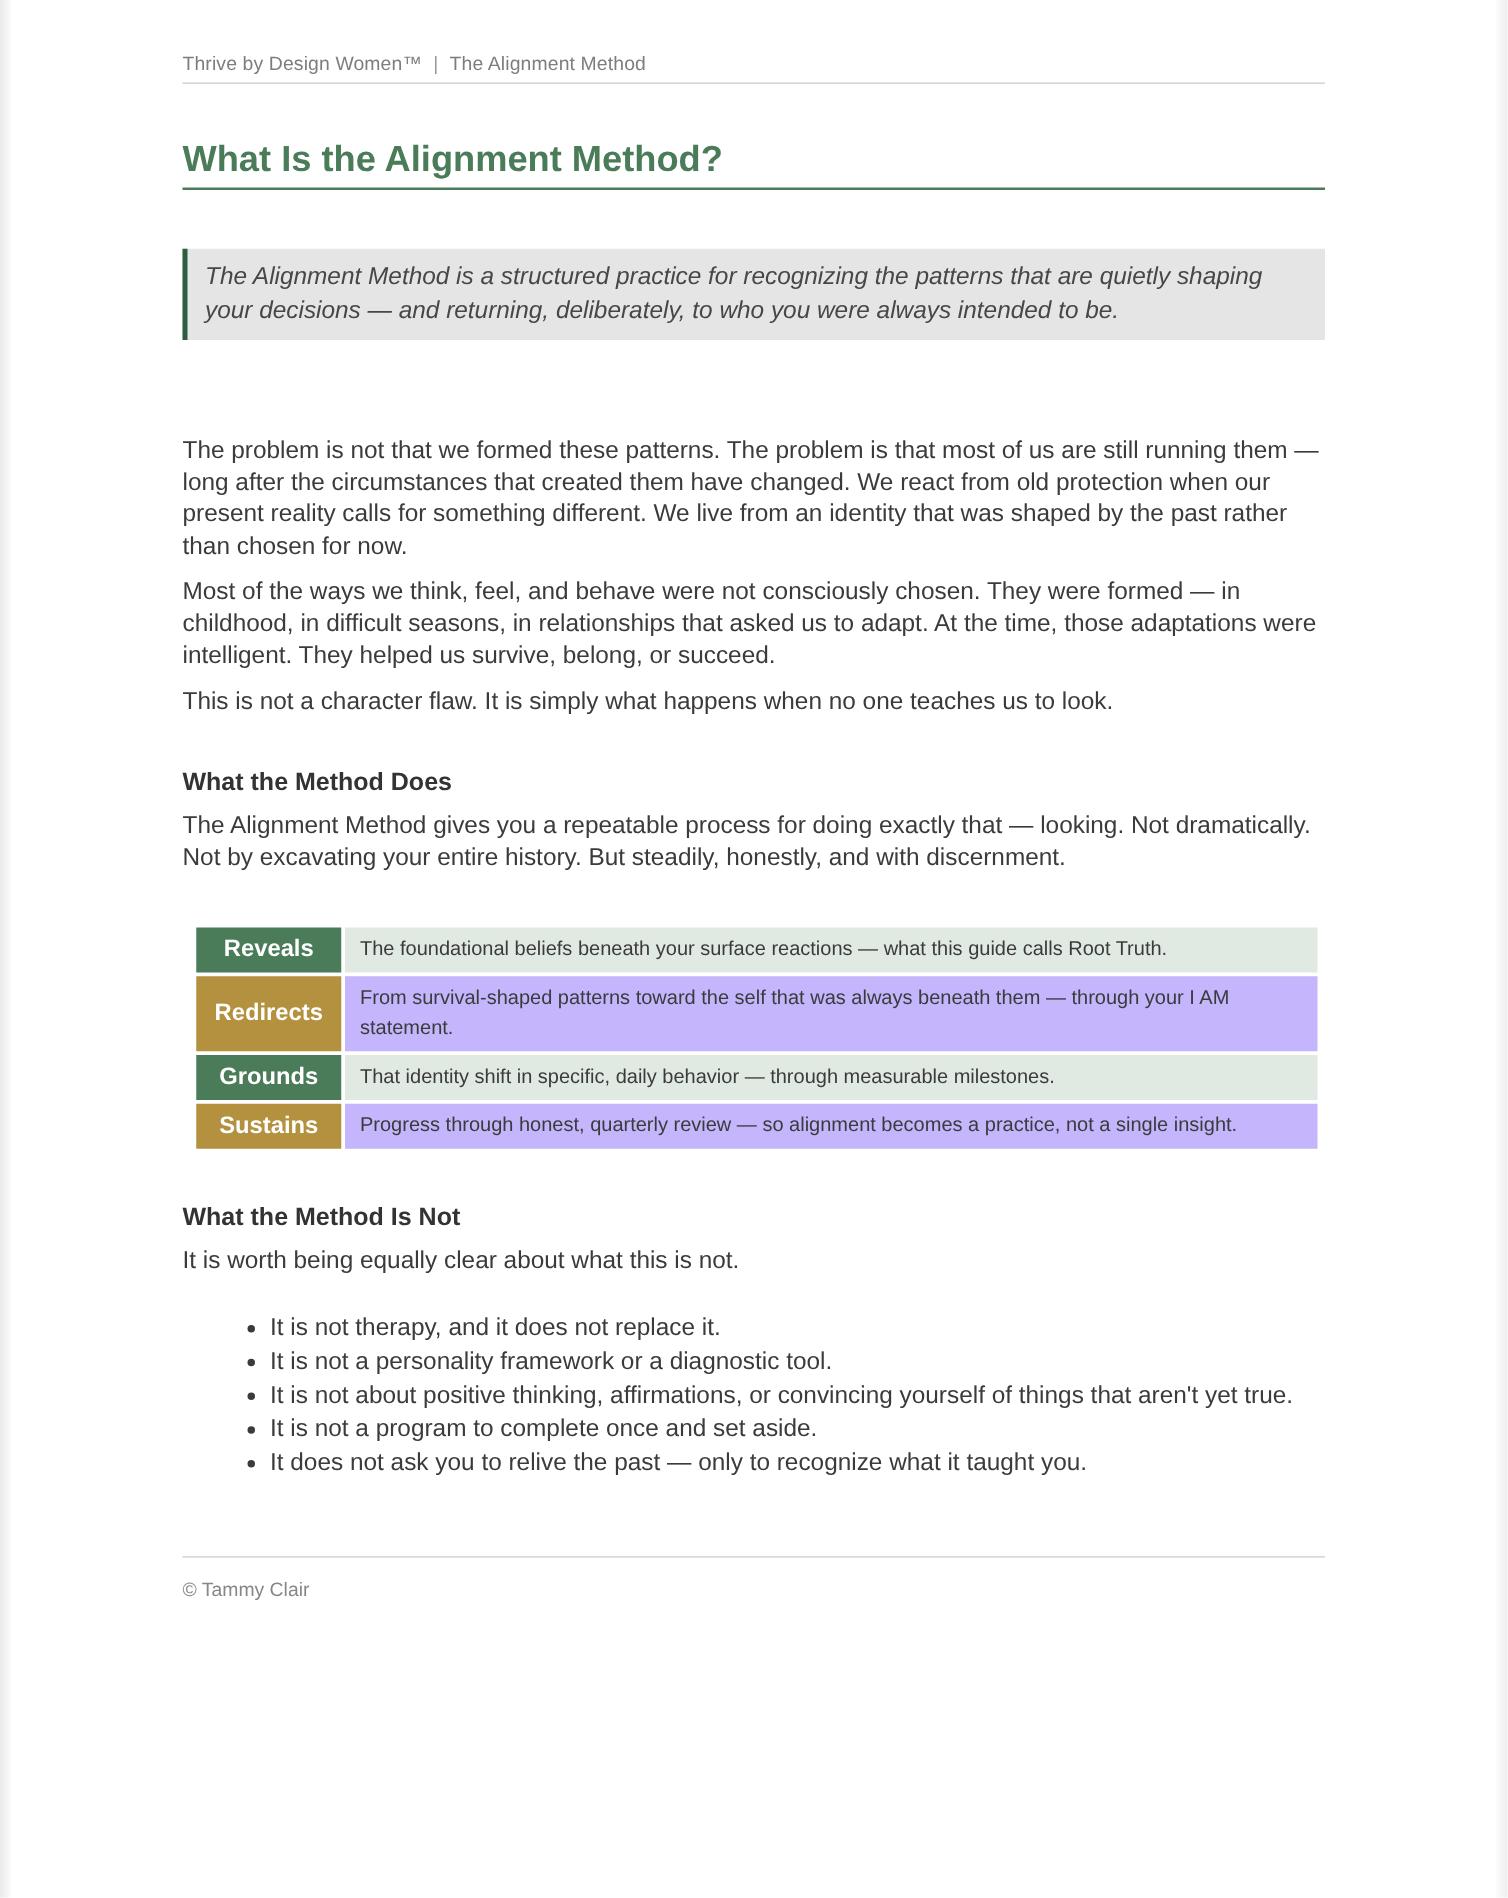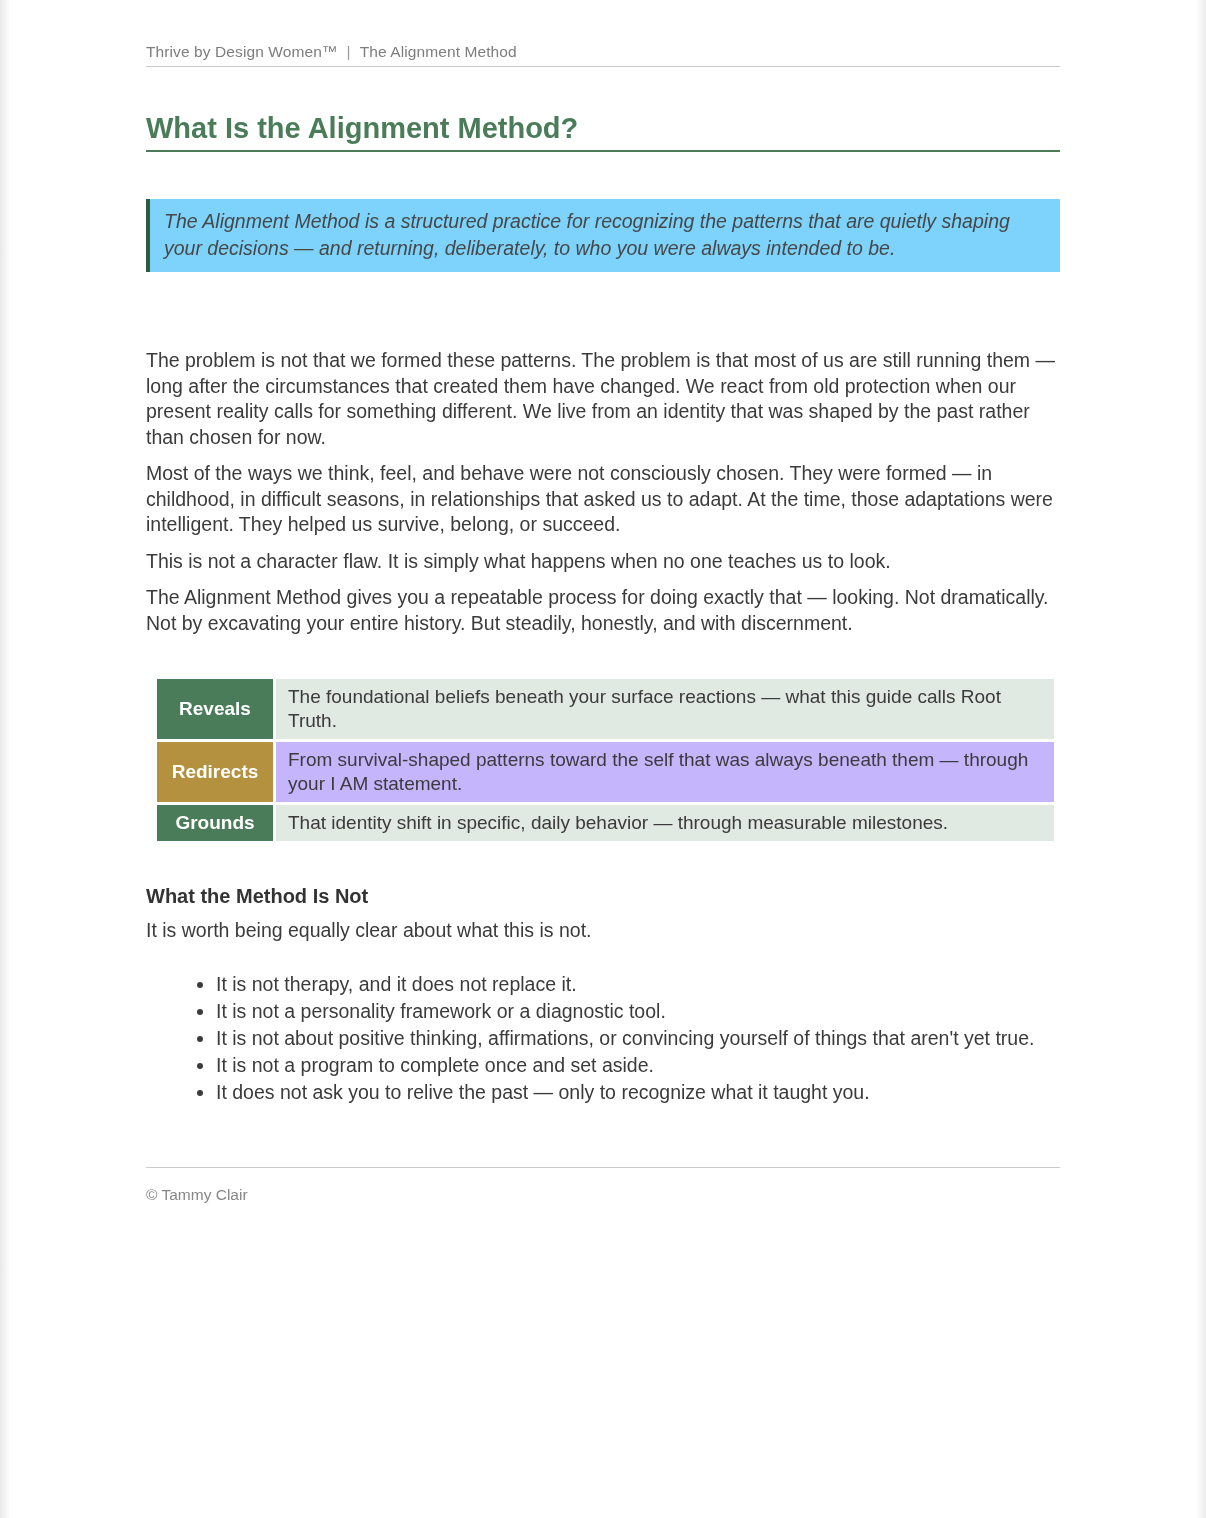--- a/index.html
+++ b/index.html
@@ -44,21 +44,21 @@
     padding-bottom: 5px;
     border-bottom: 2px solid #4a7c59;
   }
 
   
   .quote {
     margin-top: 47px;
     margin-bottom: 76px;
     height: 73px;
     overflow: hidden;
-    background: #7dd3fc;
+    background: #e5e5e5;
     border-left: 4px solid #2e5c41;
     padding: 9px 18px 0 14px;
     font-style: italic;
     font-size: 19.5px;
     line-height: 27px;
     color: #474747;
   }
 
   p.body {
     font-size: 19.5px;
@@ -86,21 +86,21 @@
   table.method td { vertical-align: middle; }
   td.row-label {
     width: 116px;
     text-align: center;
     color: #ffffff;
     font-weight: bold;
     font-size: 19px;
     padding: 6px 6px;
   }
   td.row-desc {
-    font-size: 19px;
+    font-size: 16px;
     line-height: 24px;
     color: #3b3b3b;
     padding: 6px 12px;
   }
   tr.tone-green td.row-label { background: #4a7c59; }
   tr.tone-green td.row-desc  { background: #e1e9e3; }
   tr.tone-gold  td.row-label { background: #b3913f; }
   tr.tone-gold  td.row-desc  { background: #c4b5fd; }
 
   .after-table { margin-top: 98px; }
@@ -139,35 +139,40 @@
   </div>
 
   <h1 class="page-title">What Is the Alignment Method?</h1>
 
   <div class="quote">The Alignment Method is a structured practice for recognizing the patterns that are quietly shaping your decisions — and returning, deliberately, to who you were always intended to be.</div>
 
   <p class="body">The problem is not that we formed these patterns. The problem is that most of us are still run­ning them — long after the circumstances that created them have changed. We react from old protection when our present reality calls for something different. We live from an identity that was shaped by the past rather than chosen for now.</p>
   <p class="body">Most of the ways we think, feel, and behave were not consciously chosen. They were formed — in childhood, in difficult seasons, in relationships that asked us to adapt. At the time, those adap­tations were intelligent. They helped us survive, belong, or succeed.</p>
   <p class="body">This is not a character flaw. It is simply what happens when no one teaches us to look.</p>
 
+  <h3 class="sub">What the Method Does</h3>
   <p class="body">The Alignment Method gives you a repeatable process for doing exactly that — looking. Not dramatically. Not by excavating your entire history. But steadily, honestly, and with discernment.</p>
 
   <table class="method">
     <tbody>
       <tr class="tone-green">
         <td class="row-label">Reveals</td>
         <td class="row-desc">The foundational beliefs beneath your surface reactions — what this guide calls Root Truth.</td>
       </tr>
       <tr class="tone-gold">
         <td class="row-label">Redirects</td>
         <td class="row-desc">From survival-shaped patterns toward the self that was always beneath them — through your I AM statement.</td>
       </tr>
       <tr class="tone-green">
         <td class="row-label">Grounds</td>
         <td class="row-desc">That identity shift in specific, daily behavior — through measurable milestones.</td>
+      </tr>
+      <tr class="tone-gold">
+        <td class="row-label">Sustains</td>
+        <td class="row-desc">Progress through honest, quarterly review — so alignment becomes a practice, not a single insight.</td>
       </tr>
     </tbody>
   </table>
 
   <h3 class="sub after-table">What the Method Is Not</h3>
   <p class="body">It is worth being equally clear about what this is not.</p>
 
   <ul class="not-list">
     <li>It is not therapy, and it does not replace it.</li>
     <li>It is not a personality framework or a diagnostic tool.</li>

